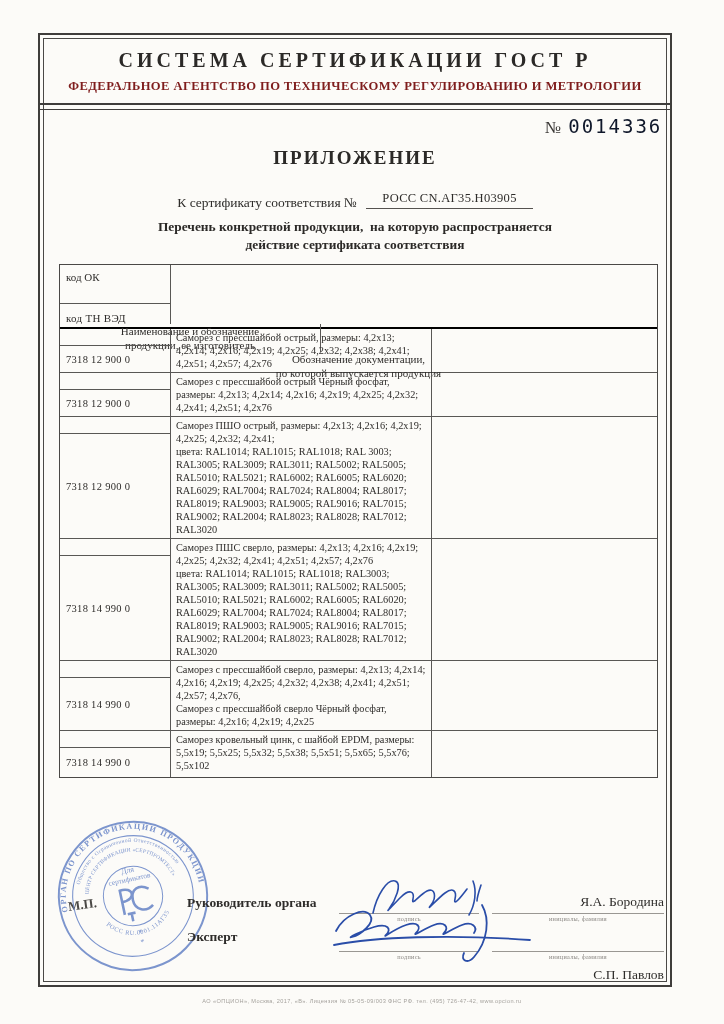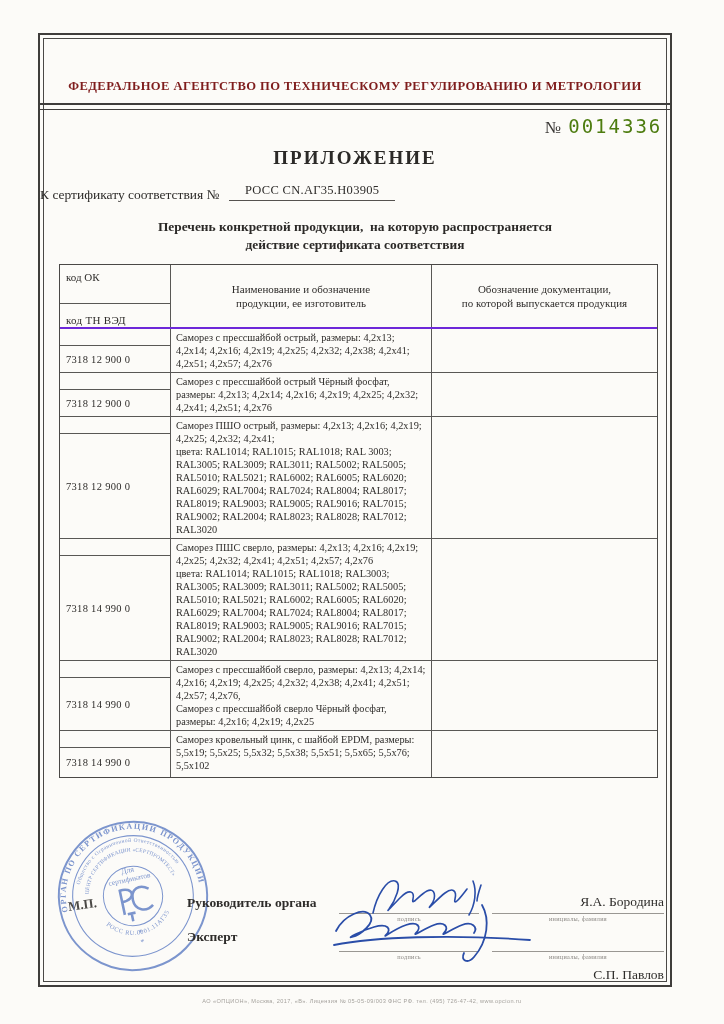--- a/index.html
+++ b/index.html
@@ -34,48 +34,48 @@
   .hr-double{
     position:absolute;left:0;top:68px;width:100%;height:4px;
     border-top:2px solid #3f3d3b;border-bottom:1px solid #3f3d3b;
   }
   .number{
     position:absolute;left:505px;top:80px;white-space:nowrap;
   }
   .number .no-sign{font-size:17px;color:#3a3836;margin-right:7px;}
   .number .no-val{
     font-family:"DejaVu Sans Mono", monospace;
-    font-size:19px;color:#4d7c0f;letter-spacing:2px;font-weight:500;
+    font-size:19px;color:#0f172a;letter-spacing:2px;font-weight:500;
   }
   .doc-title{
     position:absolute;left:0;top:112px;width:100%;
     text-align:center;font-weight:bold;font-size:19px;letter-spacing:2px;color:#2b2927;
   }
   .cert-line{
-    position:absolute;left:0;top:152px;width:100%;font-size:13.5px;
+    position:absolute;left:0;top:160px;width:100%;text-align:center;font-size:13.5px;
   }
   .cert-line .cl-label{vertical-align:baseline;}
   .cert-line .cl-num{
     display:inline-block;border-bottom:1px solid #55524f;
     padding:0 16px 2px 16px;margin-left:6px;
     transform:translateY(-5px);font-size:12.5px;letter-spacing:0.3px;
   }
   .subtitle1,.subtitle2{
     position:absolute;left:0;width:100%;text-align:center;
     font-weight:bold;font-size:13.4px;color:#2b2927;white-space:pre;
   }
   .subtitle1{top:184px;}
   .subtitle2{top:202px;}
   
   .ptable{
     position:absolute;left:19px;top:229px;width:597px;
     border:1.5px solid #4a4846;
     font-size:10.5px;
   }
-  .t-head{display:flex;height:62px;border-bottom:2px solid #6d28d9;}
+  .t-head{display:flex;height:62px;border-bottom:2px solid #000000;flex-direction:column;}
   .t-row{display:flex;}
   .t-row + .t-row{border-top:1px solid #595755;}
   .c1{width:110px;border-right:1px solid #595755;display:flex;flex-direction:column;flex-shrink:0;}
   .c2{width:260px;border-right:1px solid #595755;flex-shrink:0;}
   .c3{flex:1;}
   .t-head .c1a{height:31px;border-bottom:1px solid #595755;padding:7px 4px 0 6px;font-size:11px;}
   .t-head .c1b{flex:1;padding:8px 4px 0 6px;font-size:11px;}
   .t-head .c2,.t-head .c3{
     display:flex;align-items:center;justify-content:center;text-align:center;
     font-size:11px;line-height:14px;white-space:pre-line;
@@ -128,20 +128,21 @@
     font-size:5.6px;color:#a5a29d;letter-spacing:0.4px;
   }
 </style>
 </head>
 <body>
 
 <div class="page">
   <div class="frame">
     <div class="frame-inner"></div>
 
+    <div class="h1">СИСТЕМА СЕРТИФИКАЦИИ ГОСТ Р</div>
     <div class="h2">ФЕДЕРАЛЬНОЕ АГЕНТСТВО ПО ТЕХНИЧЕСКОМУ РЕГУЛИРОВАНИЮ И МЕТРОЛОГИИ</div>
     <div class="hr-double"></div>
 
     <div class="number">
       <span class="no-sign">№</span><span class="no-val">0014336</span>
     </div>
 
     <div class="doc-title">ПРИЛОЖЕНИЕ</div>
 
     <div class="cert-line">

